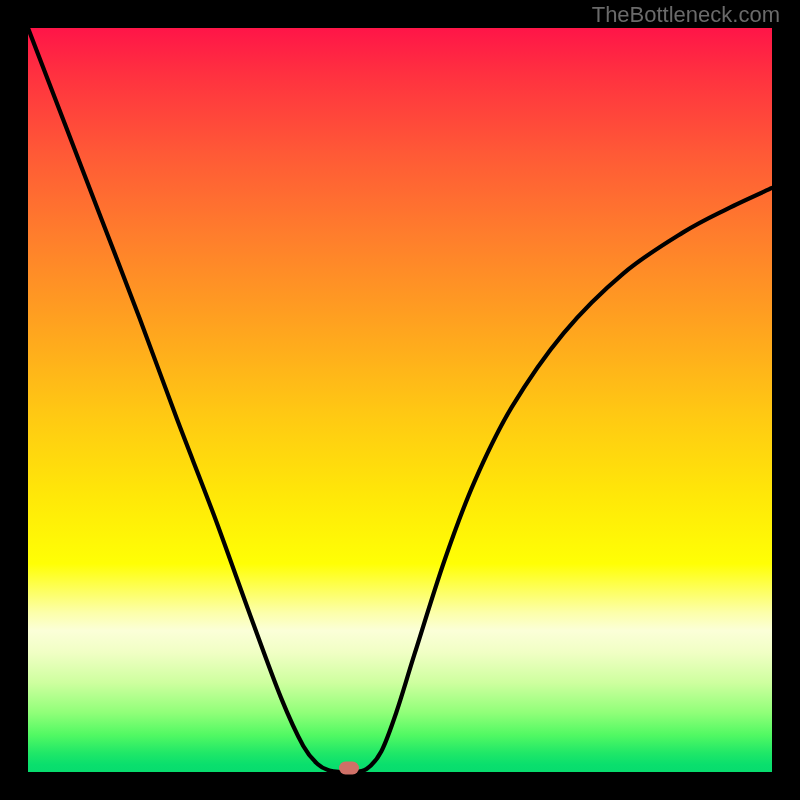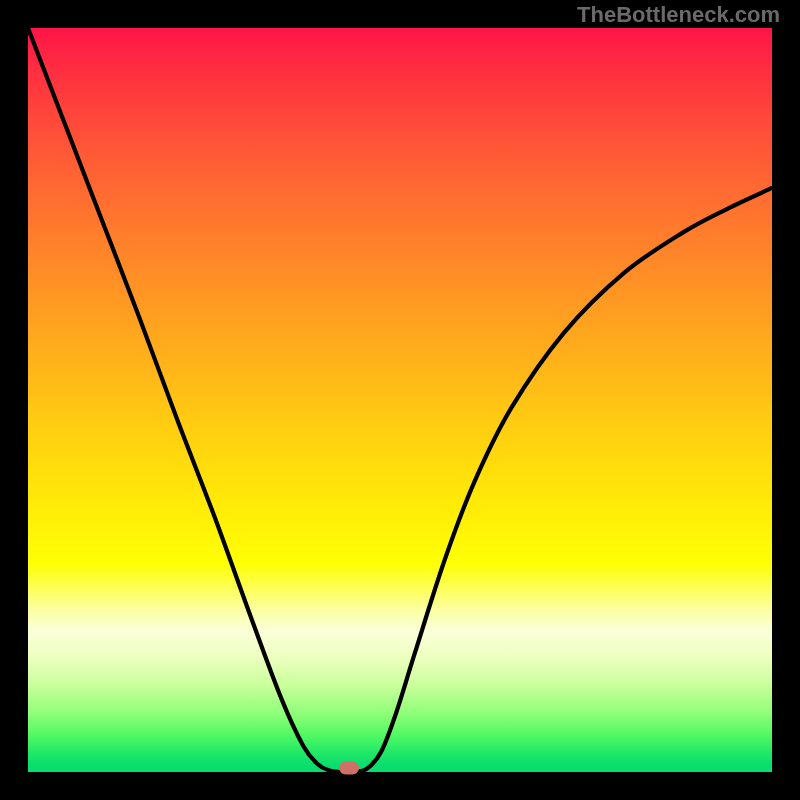--- a/index.html
+++ b/index.html
@@ -10,21 +10,21 @@
     background: #000000;
     position: relative;
     font-family: Arial, sans-serif;
   }
   .watermark {
     position: absolute;
     top: 2px;
     right: 20px;
     color: #6a6a6a;
     font-size: 22px;
-    font-weight: 700;
+    font-weight: 400;
     z-index: 10;
   }
   .plot-area {
     position: absolute;
     left: 28px;
     top: 28px;
     width: 744px;
     height: 744px;
     background: linear-gradient(to bottom,
       #ff1548 0%,

